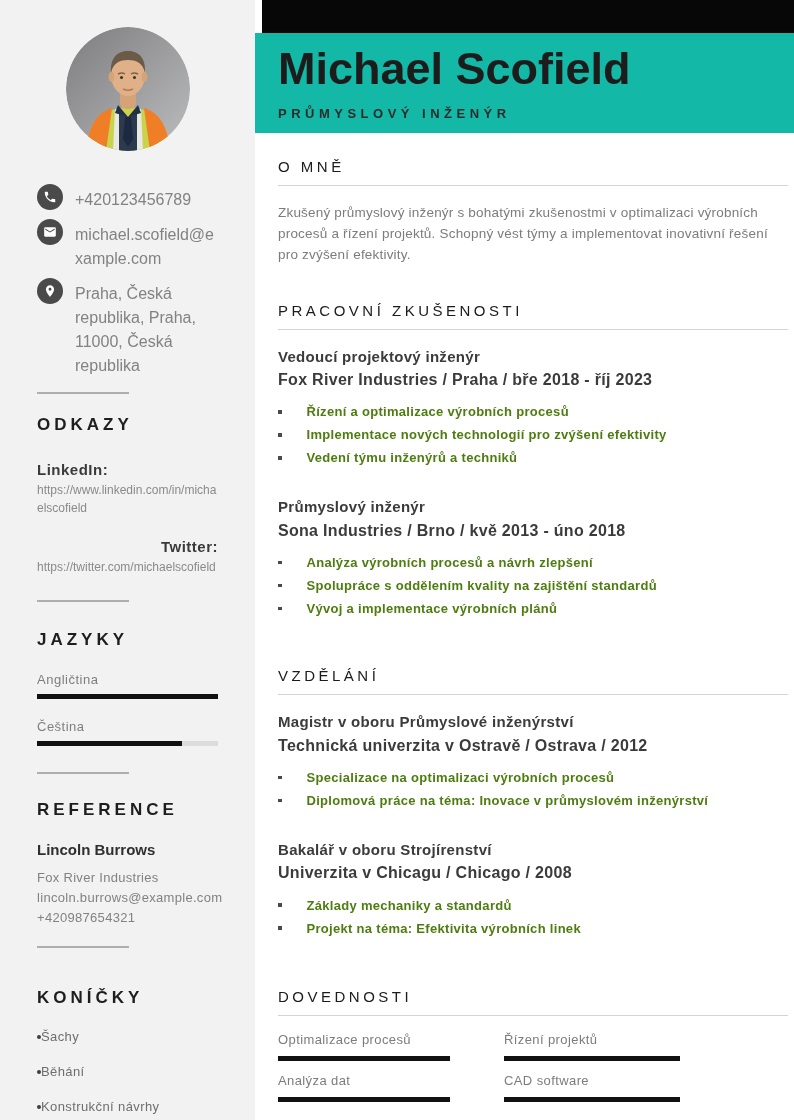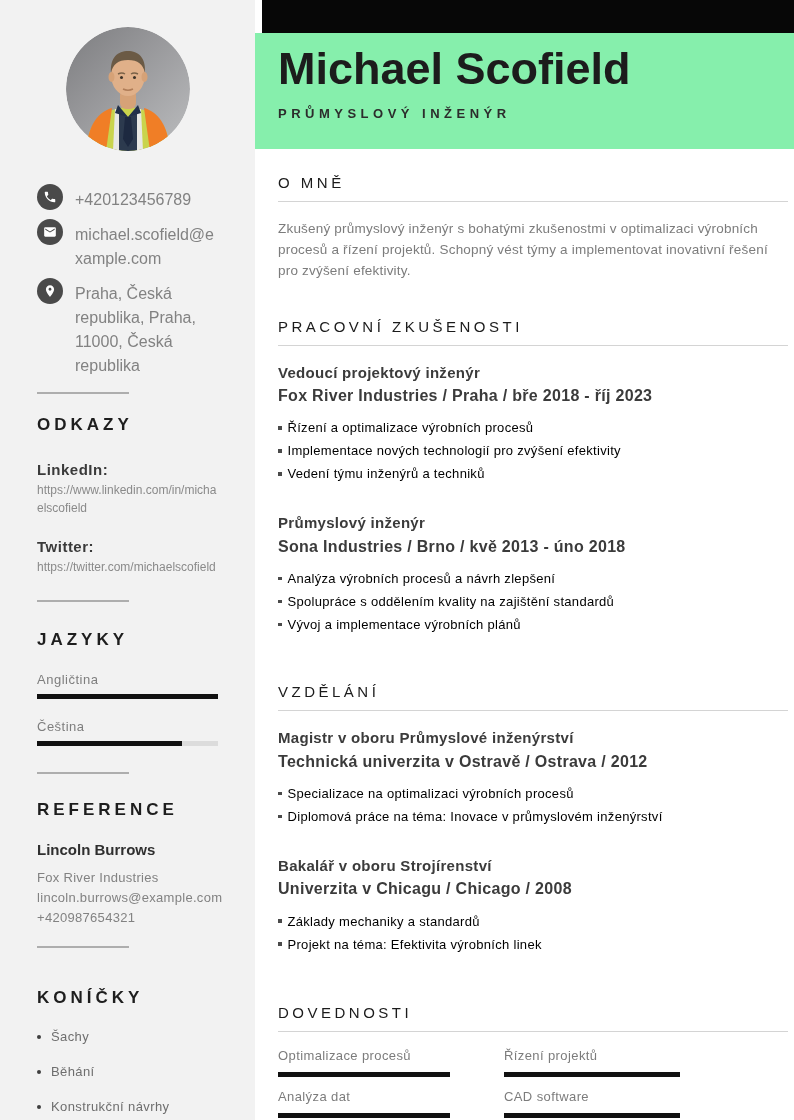--- a/index.html
+++ b/index.html
@@ -23,59 +23,59 @@
   .side-rule.r2 { margin-top:24px; }
   .side-rule.r3 { margin-top:26px; }
   .side-rule.r4 { margin-top:18px; }
 
   .side-heading { font-size:17px; font-weight:700; letter-spacing:4px; color:#1e1e1e; margin-top:21px; }
   .side-heading.h2 { margin-top:28px; }
   .side-heading.h3 { margin-top:26px; }
   .side-heading.h4 { margin-top:40px; }
 
   .link-label { margin-top:26px; font-size:15px; font-weight:600; color:#3a3a3a; letter-spacing:.5px; }
-  .link-label.second { margin-top:21px; }
+  .link-label.second { margin-top:21px;text-align:right; }
   .link-url { margin-top:3px; font-size:12px; line-height:1.5; color:#8a8a8a; word-break:break-all; }
 
   .lang-name { margin-top:22px; font-size:13px; color:#7e7e7e; letter-spacing:.5px; }
   .lang-name.second { margin-top:20px; }
   .bar-track { margin-top:7px; width:100%; height:5px; background:#dcdcdc; }
   .bar-fill { height:5px; background:#111111; }
 
   .ref-name { margin-top:21px; font-size:15px; font-weight:600; color:#2f2f2f; }
   .ref-line { font-size:13px; line-height:1.55; color:#828282; letter-spacing:.3px; }
   .ref-line.first { margin-top:10px; }
 
-  .hobby { display:flex; align-items:center; gap:10px; margin-top:21px; font-size:13px; color:#6e6e6e; letter-spacing:.4px; }
+  .hobby { display:flex; align-items:center; margin-top:21px; font-size:13px; color:#6e6e6e; letter-spacing:.4px; }
   .hobby:first-of-type { margin-top:21px; }
   .hobby .dot { width:4px; height:4px; border-radius:50%; background:#3f3f3f; }
   .hobby + .hobby { margin-top:20px; }
 
   
   .main { position:relative; flex:1; height:1120px; background:#ffffff; }
   .top-bar { height:33px; margin-left:7px; background:#070707; }
-  .name-band { height:116px; background:#86efac; padding:10px 0 0 23px; }
+  .name-band { height:100px; background:#14b8a6; padding:10px 0 0 23px; }
   .name { font-size:45px; line-height:1.15; font-weight:700; color:#1c1c1c; }
   .job-title { margin-top:11px; font-size:13px; font-weight:600; letter-spacing:4.5px; color:#2c2c2c; }
 
   .main-content { padding:0 6px 0 23px; }
   .section-heading { font-size:15px; font-weight:400; letter-spacing:3.5px; color:#1b1b1b; padding-bottom:10px; border-bottom:1px solid #d4d4d4; }
   .sec-about { margin-top:25px; }
   .sec-exp { margin-top:36px; }
   .sec-edu { margin-top:47px; }
   .sec-skills { margin-top:48px; }
 
   .about-text { margin-top:17px; font-size:13.5px; line-height:1.55; color:#7c7c7c; letter-spacing:.2px; max-width:505px; }
 
   .entry { margin-top:16px; }
   .entry + .entry { margin-top:27px; }
   .entry-title { font-size:15px; font-weight:600; color:#3b3b3b; line-height:1.5; letter-spacing:.3px; }
   .entry-meta  { font-size:16px; font-weight:600; color:#3b3b3b; line-height:1.45; letter-spacing:.3px; }
   .bullets { list-style:none; margin-top:9px; }
-  .bullets li { display:flex; align-items:center; gap:6px; padding:3px 0; font-size:13px; line-height:17px; color:#000000; letter-spacing:.3px; }
+  .bullets li { display:flex; align-items:center; gap:25px; padding:3px 0; font-size:13px; line-height:17px; color:#4d7c0f; letter-spacing:.3px;font-weight:bold; }
   .bullets .sq { width:3.5px; height:3.5px; min-width:3.5px; background:#4a4a4a; }
 
   .skills-grid { margin-top:16px; display:grid; grid-template-columns:172px 176px; column-gap:54px; }
   .skill { margin-bottom:12px; }
   .skill-name { font-size:13px; color:#7c7c7c; letter-spacing:.4px; }
   .skill .bar-track { margin-top:9px; }
 </style>
 </head>
 <body>
 

